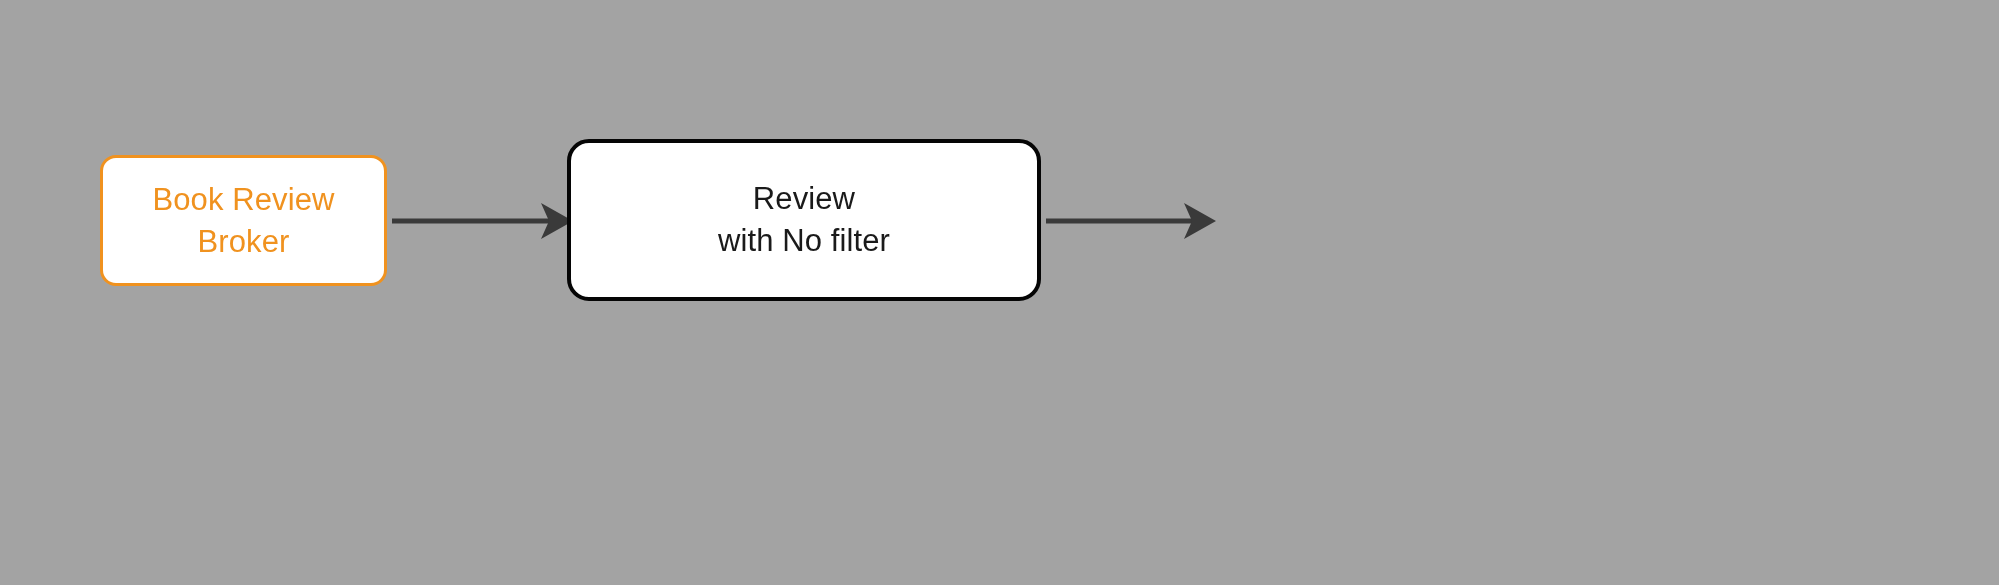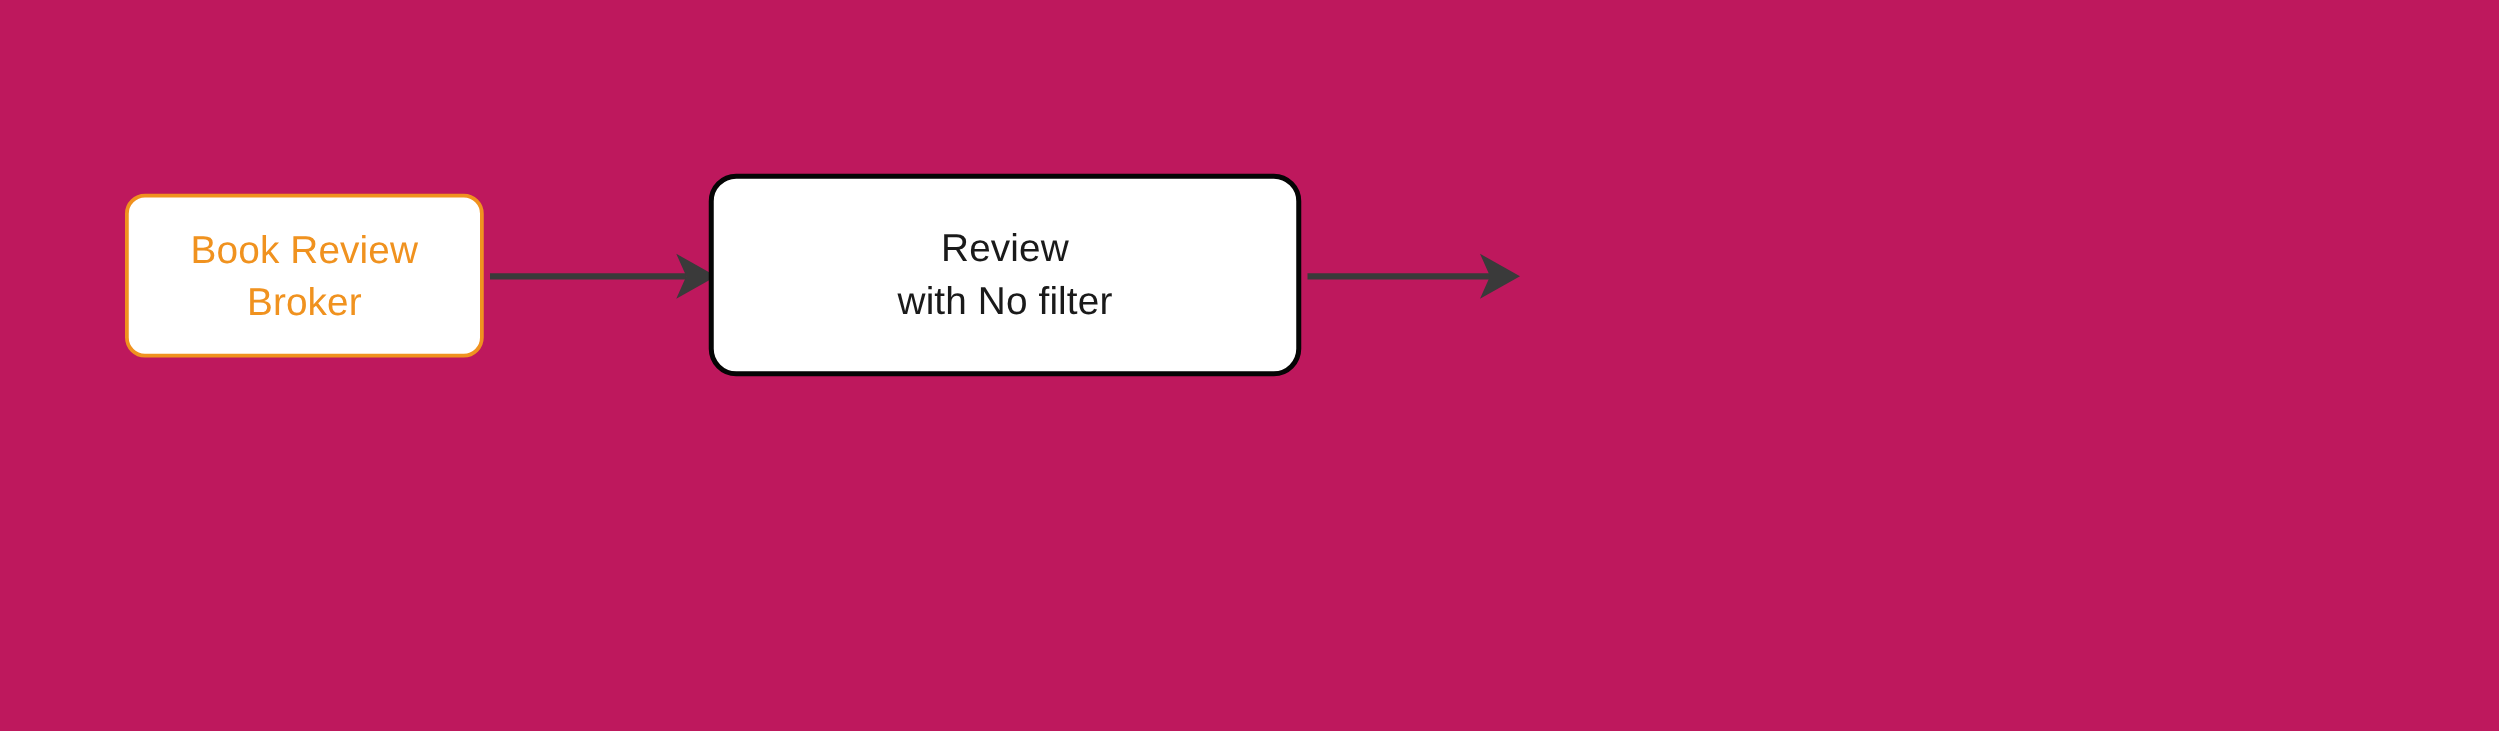--- a/index.html
+++ b/index.html
@@ -8,21 +8,21 @@
     background: #ffffff;
   }
   body {
     font-family: "Liberation Sans", sans-serif;
     -webkit-font-smoothing: antialiased;
   }
   #canvas {
     position: relative;
     width: 1999px;
     height: 585px;
-    background: #be185d;
+    background: #a3a3a3;
     overflow: hidden;
   }
 
   .node {
     position: absolute;
     background: #ffffff;
     box-sizing: border-box;
     display: flex;
     align-items: center;
     justify-content: center;

